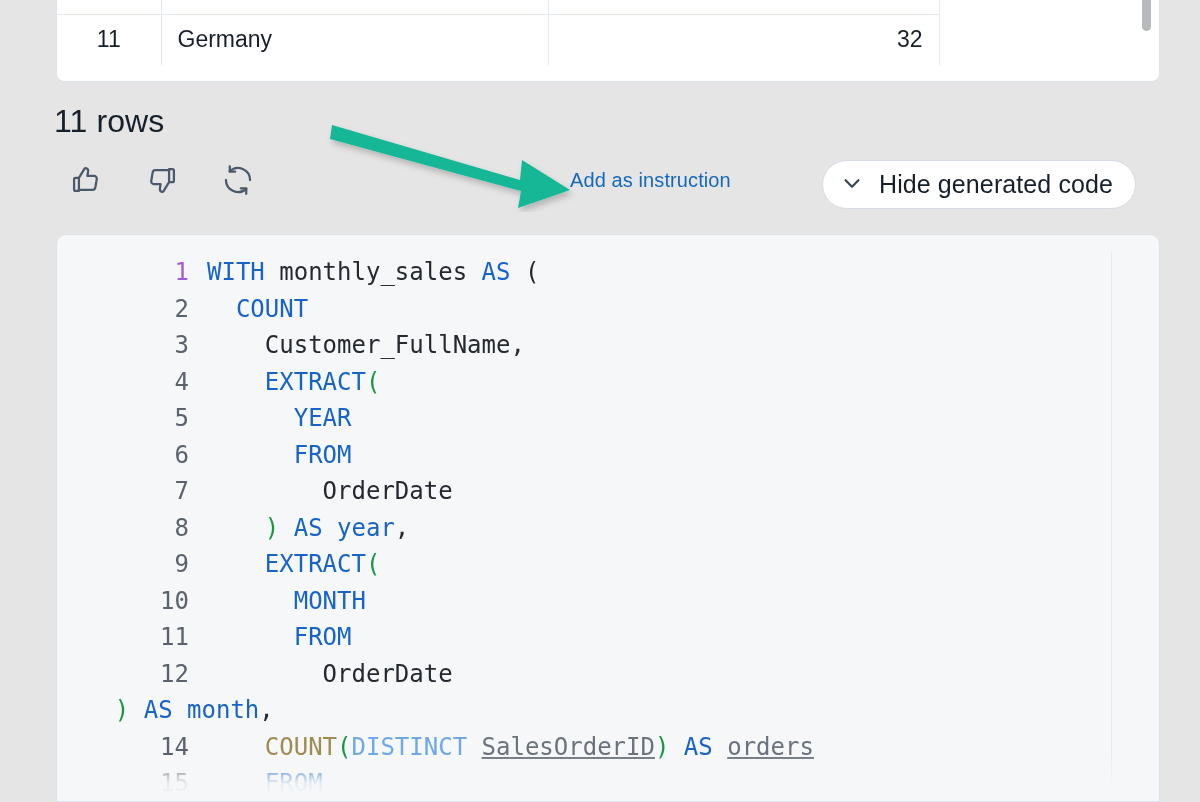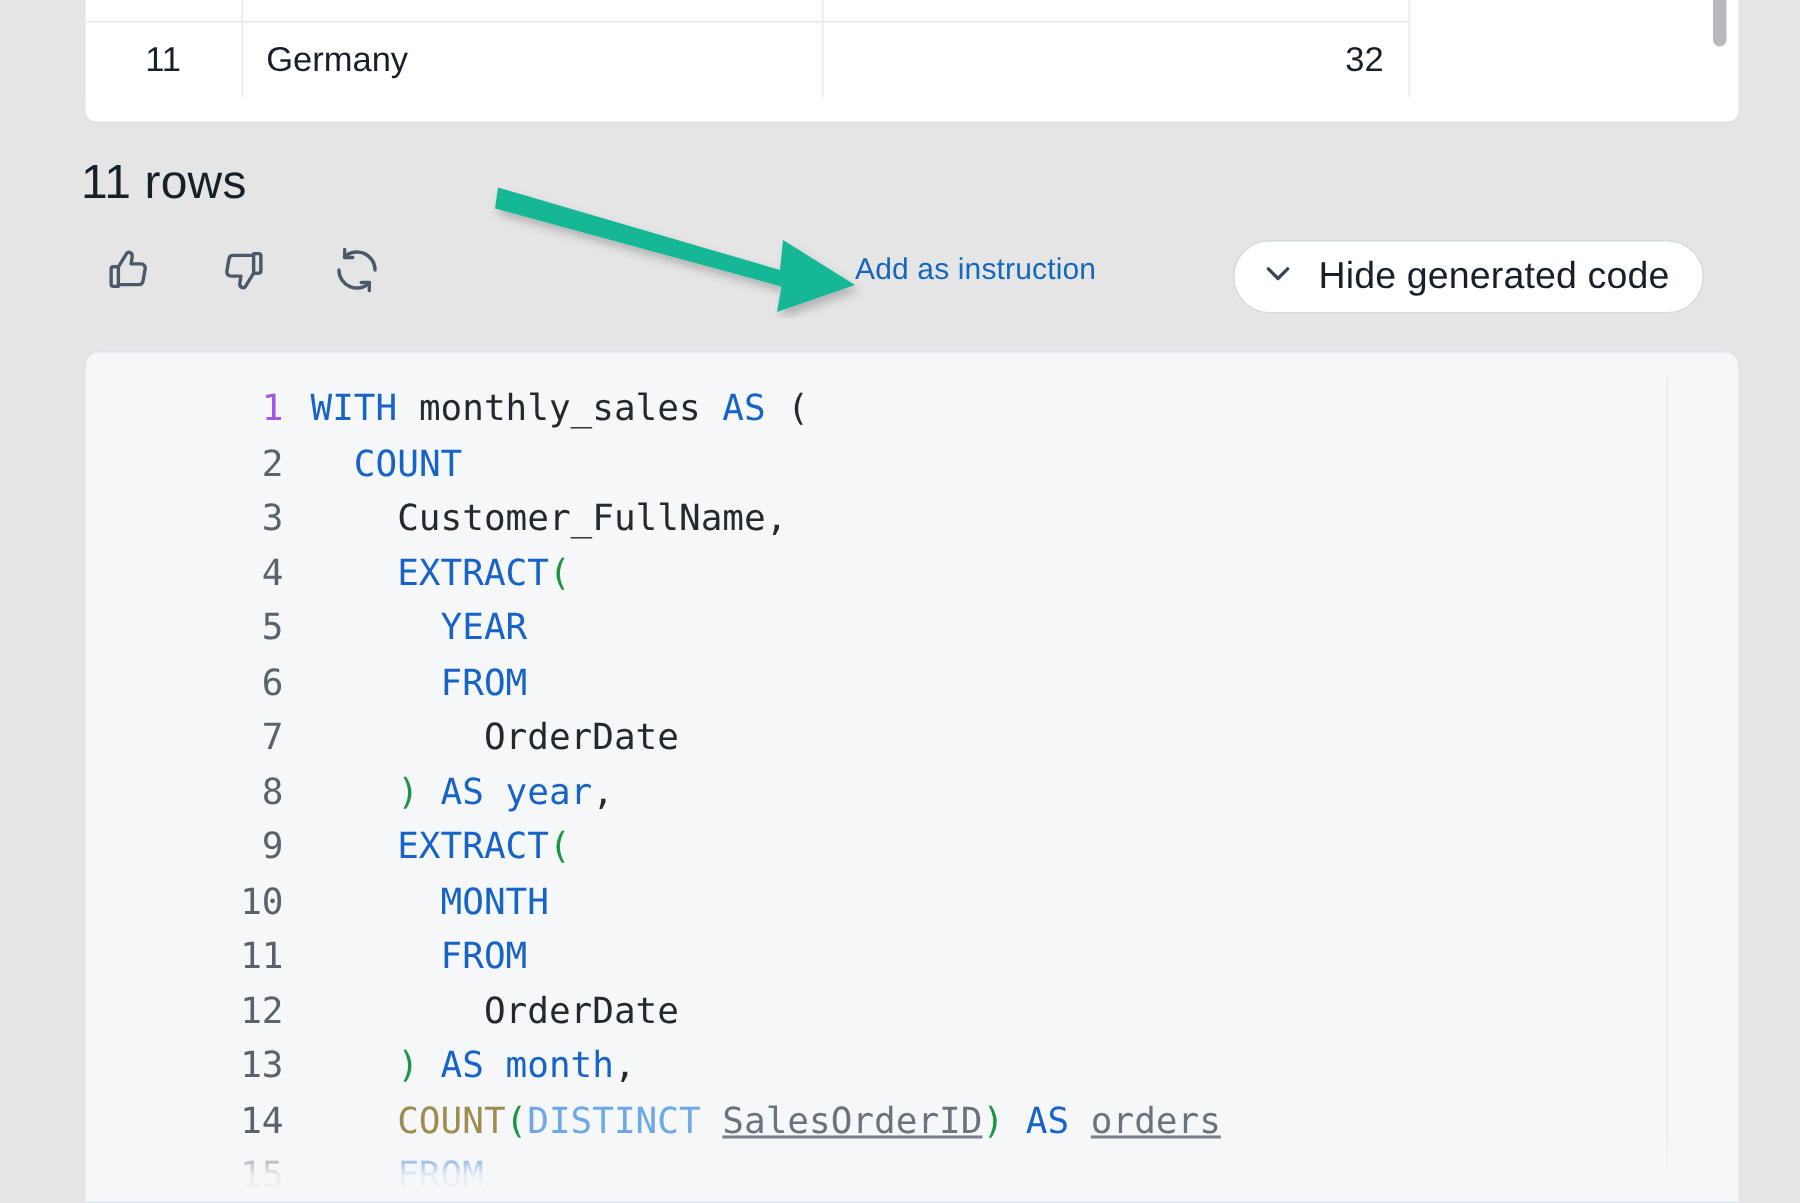--- a/index.html
+++ b/index.html
@@ -296,20 +296,20 @@
         <div class="code-line"><span class="ln">3</span><span class="code-text"><span class="t-plain">    </span><span class="t-plain">Customer_FullName,</span></span></div>
         <div class="code-line"><span class="ln">4</span><span class="code-text"><span class="t-plain">    </span><span class="t-kw">EXTRACT</span><span class="t-paren">(</span></span></div>
         <div class="code-line"><span class="ln">5</span><span class="code-text"><span class="t-plain">      </span><span class="t-kw">YEAR</span></span></div>
         <div class="code-line"><span class="ln">6</span><span class="code-text"><span class="t-plain">      </span><span class="t-kw">FROM</span></span></div>
         <div class="code-line"><span class="ln">7</span><span class="code-text"><span class="t-plain">        </span><span class="t-plain">OrderDate</span></span></div>
         <div class="code-line"><span class="ln">8</span><span class="code-text"><span class="t-plain">    </span><span class="t-paren">)</span><span class="t-plain"> </span><span class="t-kw">AS</span><span class="t-plain"> </span><span class="t-kw">year</span><span class="t-plain">,</span></span></div>
         <div class="code-line"><span class="ln">9</span><span class="code-text"><span class="t-plain">    </span><span class="t-kw">EXTRACT</span><span class="t-paren">(</span></span></div>
         <div class="code-line"><span class="ln">10</span><span class="code-text"><span class="t-plain">      </span><span class="t-kw">MONTH</span></span></div>
         <div class="code-line"><span class="ln">11</span><span class="code-text"><span class="t-plain">      </span><span class="t-kw">FROM</span></span></div>
         <div class="code-line"><span class="ln">12</span><span class="code-text"><span class="t-plain">        </span><span class="t-plain">OrderDate</span></span></div>
-        <div class="code-line"><span class="ln">13</span><span class="code-text"><span class="t-plain">    </span><span class="t-paren">)</span><span class="t-plain"> </span><span class="t-kw">AS</span><span class="t-plain"> </span><span class="t-kw">month</span><span class="t-plain">,</span></span></div>
+        <div class="code-line"><span class="code-text"><span class="t-plain">    </span><span class="t-paren">)</span><span class="t-plain"> </span><span class="t-kw">AS</span><span class="t-plain"> </span><span class="t-kw">month</span><span class="t-plain">,</span></span></div>
         <div class="code-line"><span class="ln">14</span><span class="code-text"><span class="t-plain">    </span><span class="t-func">COUNT</span><span class="t-paren">(</span><span class="t-distinct">DISTINCT</span><span class="t-plain"> </span><span class="t-ident">SalesOrderID</span><span class="t-paren">)</span><span class="t-plain"> </span><span class="t-kw">AS</span><span class="t-plain"> </span><span class="t-ident">orders</span></span></div>
         <div class="code-line"><span class="ln">15</span><span class="code-text"><span class="t-plain">    </span><span class="t-kw">FROM</span></span></div>
       </div>
     <div class="code-fade"></div>
   </div>
 
 </div>
 
 </body></html>

